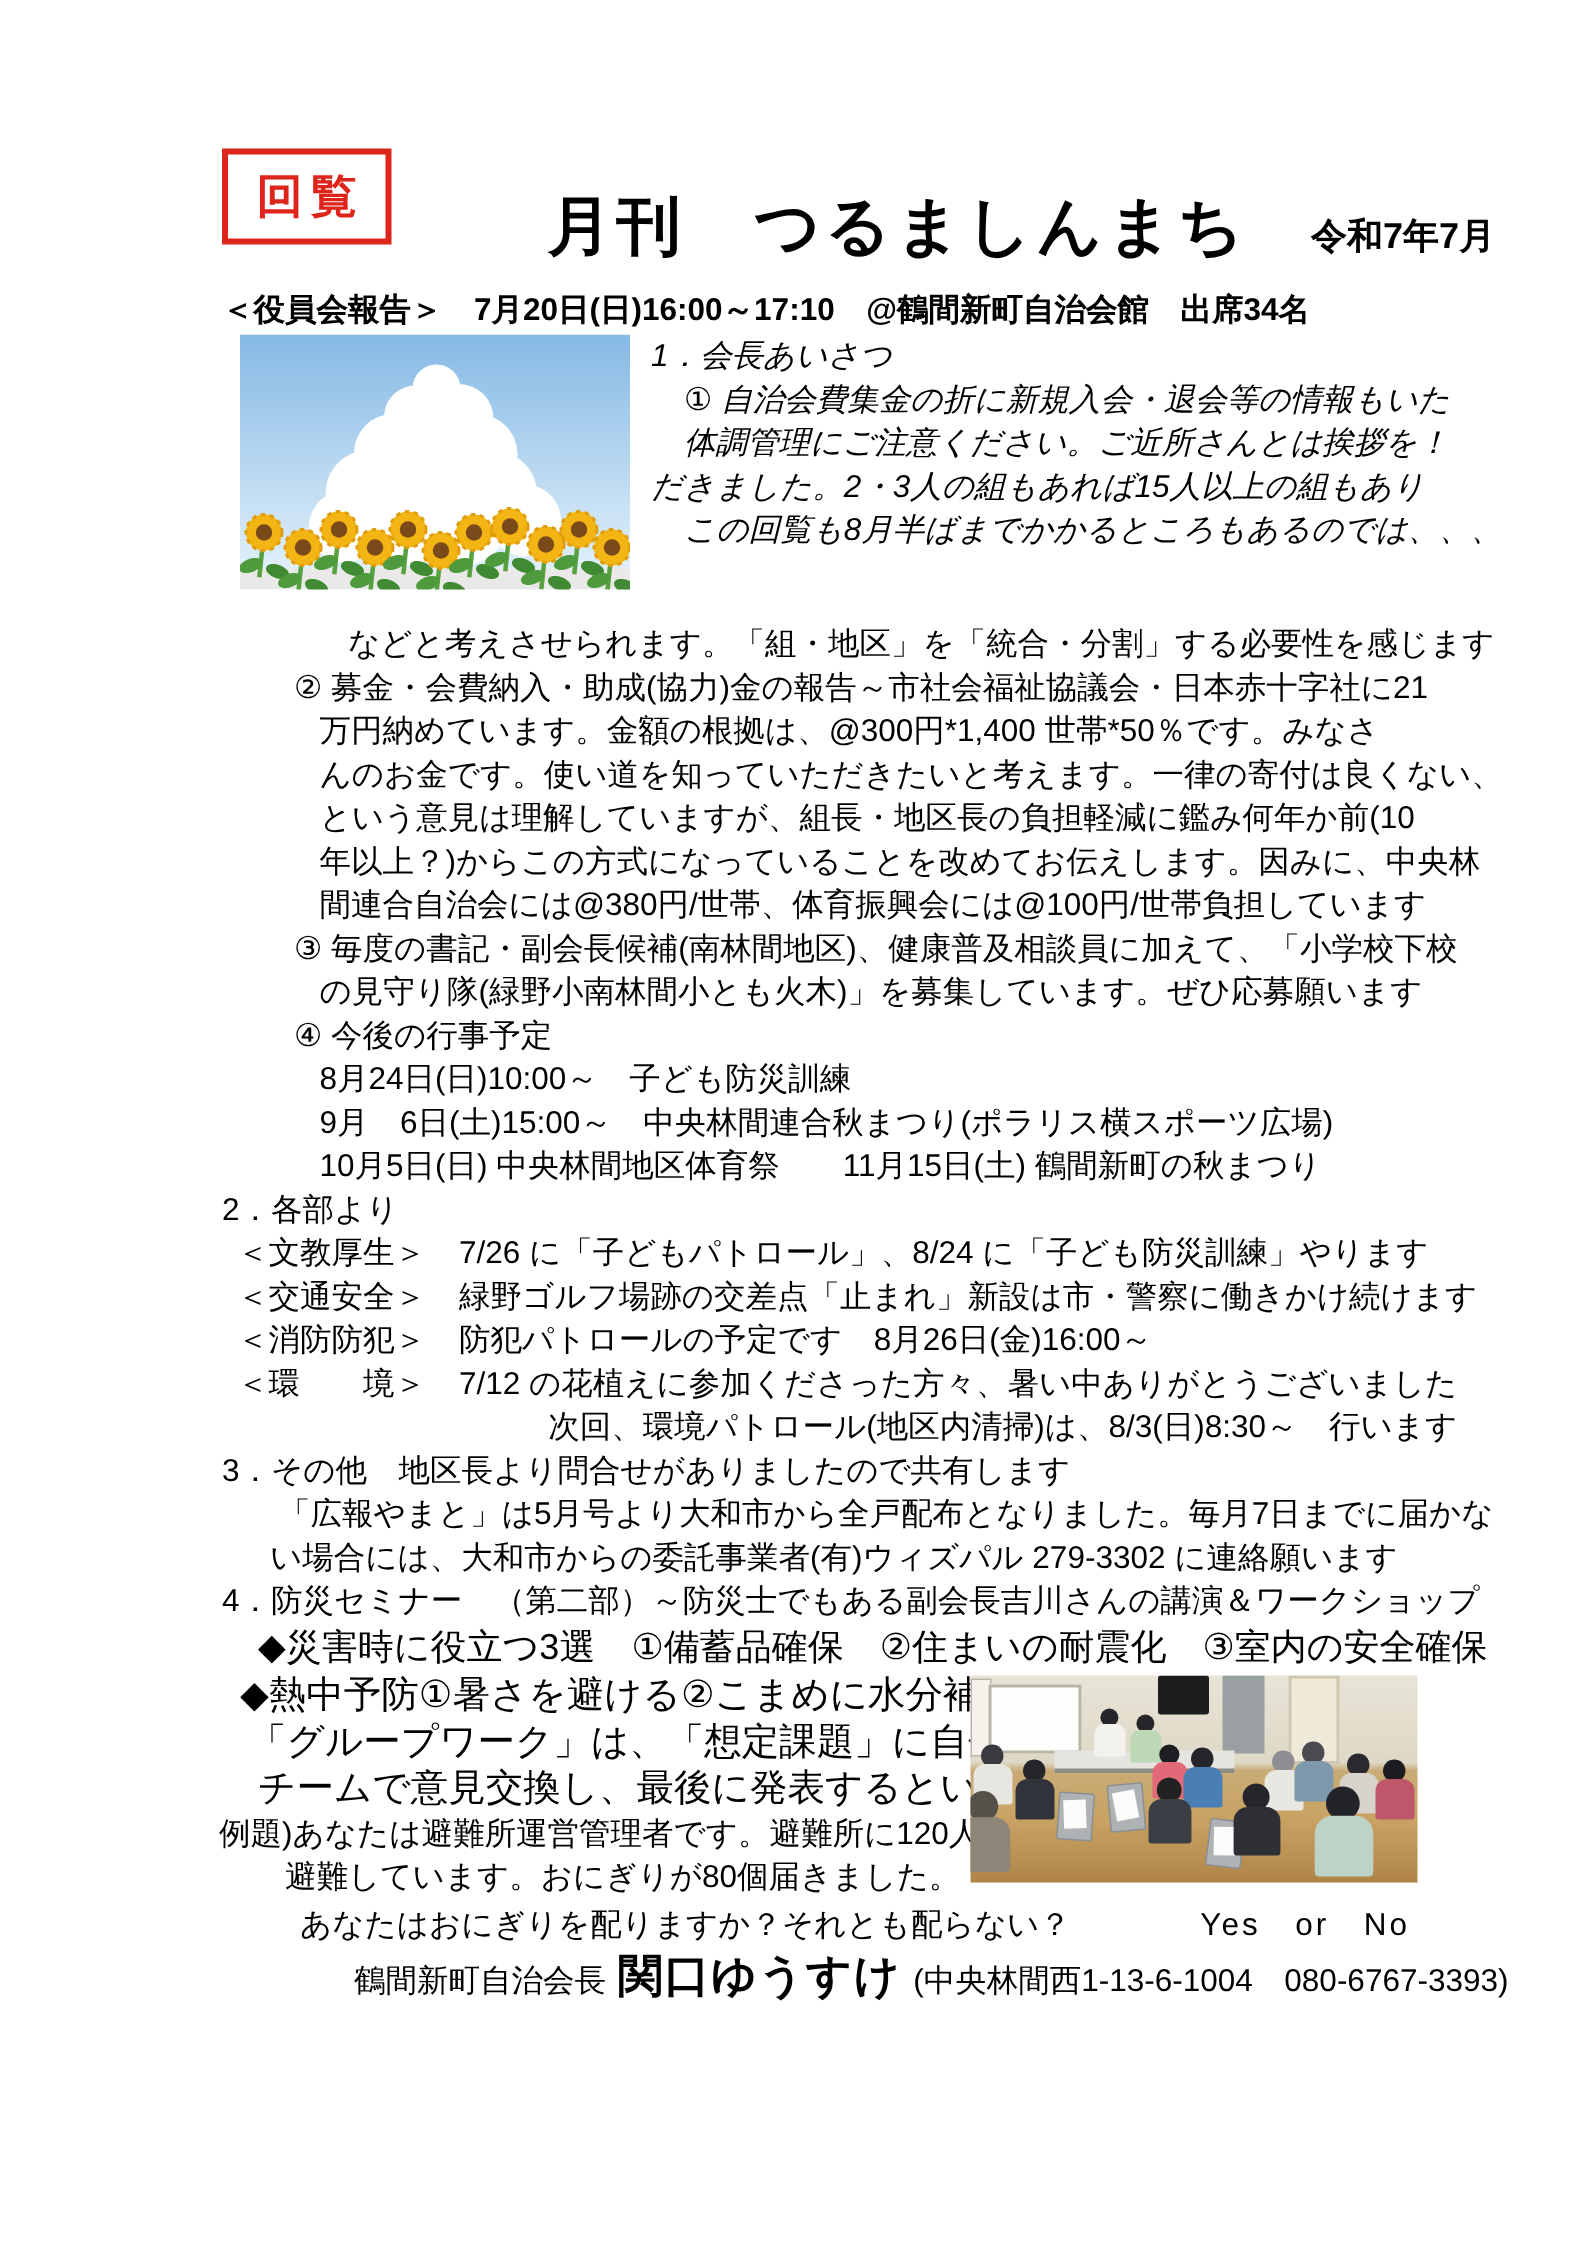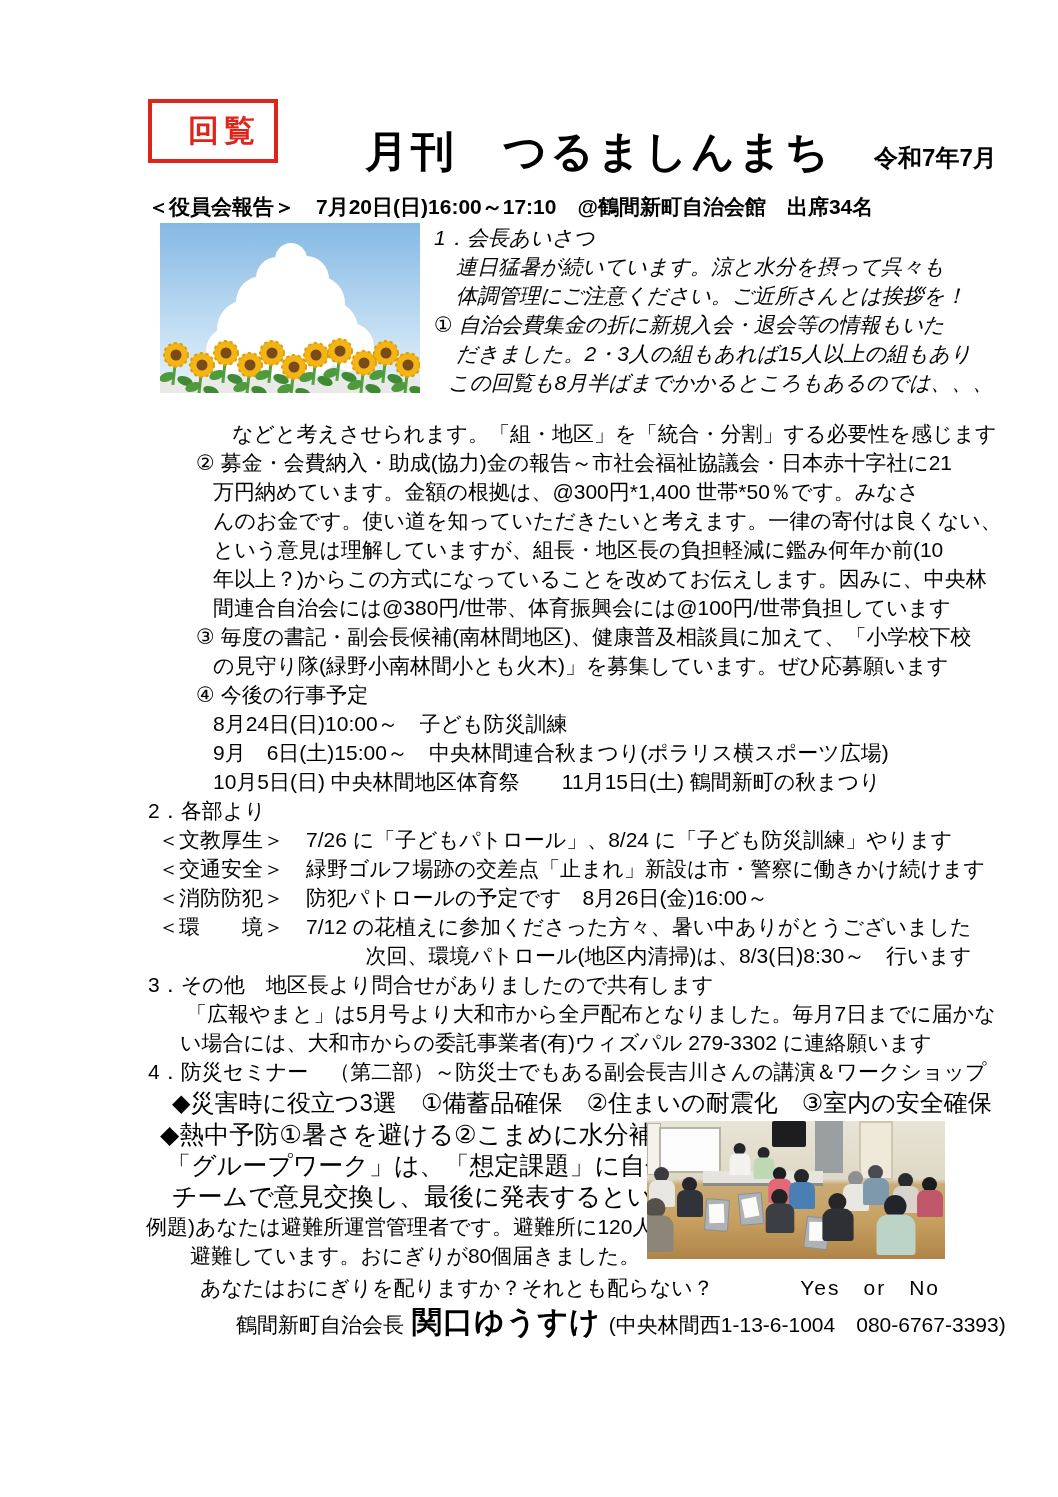--- a/index.html
+++ b/index.html
@@ -8,21 +8,21 @@
     font-family:"Liberation Sans","DejaVu Sans",sans-serif;color:#000;
     font-weight:500;overflow:hidden;
   }
   .page{position:absolute;inset:0;}
 
   
   .stamp{
     position:absolute;left:148px;top:99px;width:100px;height:56px;
     border:4px solid #dd251c;color:#dd251c;
     display:flex;align-items:center;justify-content:center;
-    font-size:31px;font-weight:700;letter-spacing:5px;padding-left:22px;
+    font-size:31px;font-weight:700;letter-spacing:5px;padding-left:5px;
   }
   .title-row{position:absolute;left:328px;top:128px;display:flex;align-items:baseline;margin-left:37px;}
   .main-title{font-size:43px;font-weight:900;letter-spacing:3px;line-height:1.1;}
   .issue-date{font-size:24px;font-weight:600;margin-left:42px;}
 
   
   .content{position:absolute;left:148px;top:192px;width:792px;font-size:21px;line-height:29px;}
   .meeting-header{font-weight:600;white-space:nowrap;}
 
   .top-block{display:flex;margin-top:2px;}
@@ -158,23 +158,22 @@
             <use href="#sf" x="134" y="144"></use>
           <use href="#sf" x="156" y="132"></use>
             <use href="#sf" x="180" y="128"></use>
             <use href="#sf" x="204" y="140"></use>
           <use href="#sf" x="226" y="130"></use>
             <use href="#sf" x="248" y="142"></use>
         </svg>
       </div>
       <div class="greeting" id="greeting-lines">
           <div>1．会長あいさつ</div>
-          <div>連日猛暑が続いています。涼と水分を摂って呉々も</div>
+          <div>① 自治会費集金の折に新規入会・退会等の情報もいた</div>
           <div>体調管理にご注意ください。ご近所さんとは挨拶を！</div>
-          <div>① 自治会費集金の折に新規入会・退会等の情報もいた</div>
           <div>だきました。2・3人の組もあれば15人以上の組もあり</div>
           <div>この回覧も8月半ばまでかかるところもあるのでは、、、</div>
         </div>
     </div>
 
     <div class="wrap-line">などと考えさせられます。「組・地区」を「統合・分割」する必要性を感じます</div>
 
     <div class="report" id="report-items">
         <div>
           <div class="ci-line">② 募金・会費納入・助成(協力)金の報告～市社会福祉協議会・日本赤十字社に21</div>

